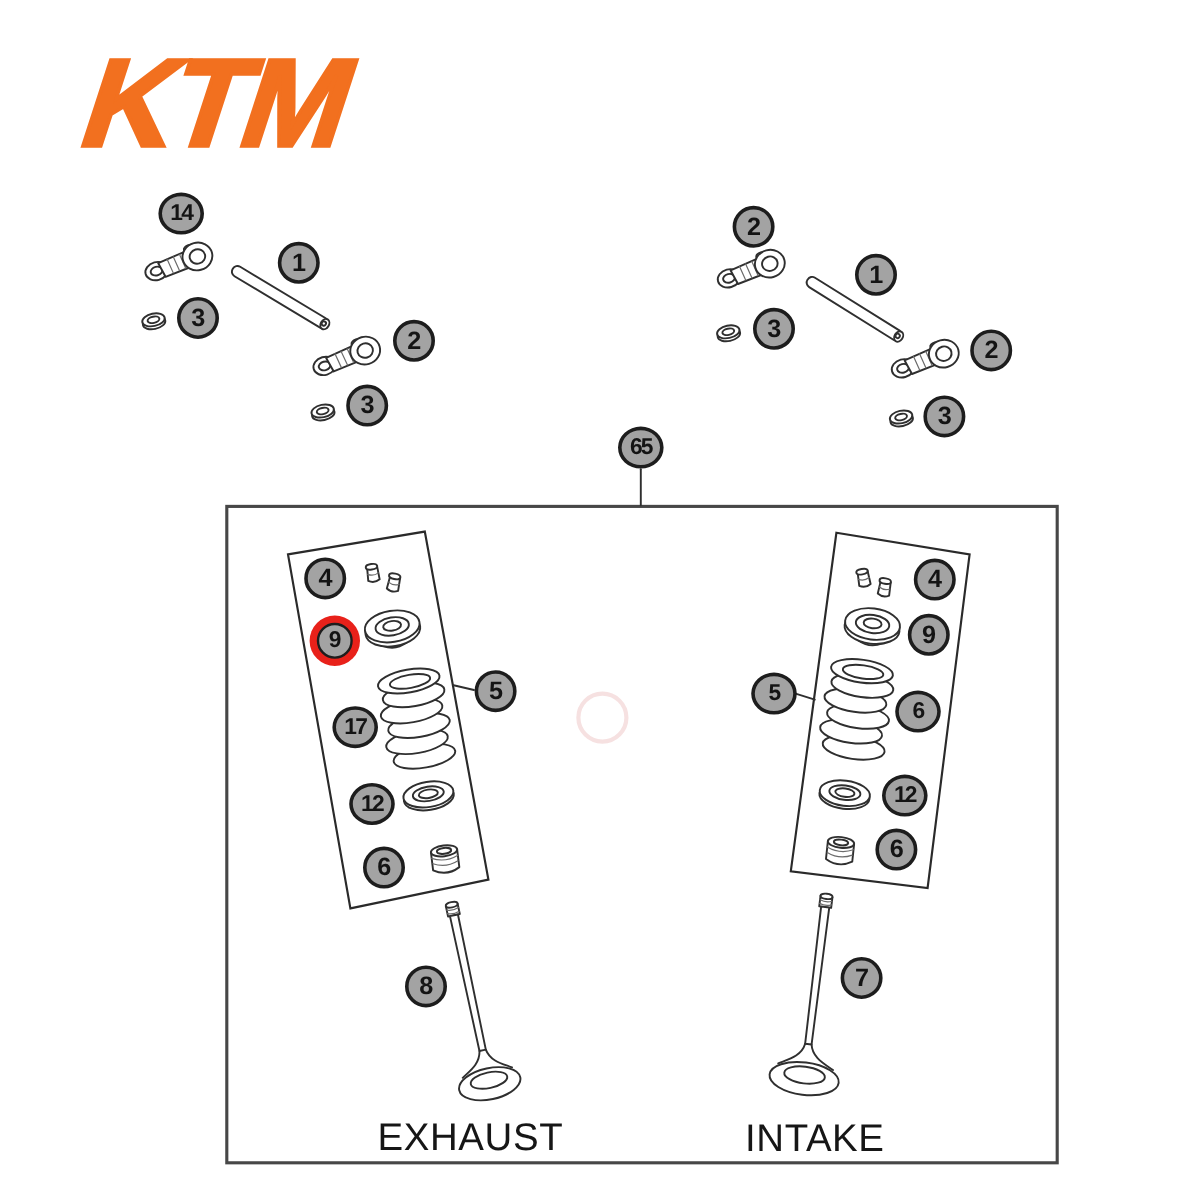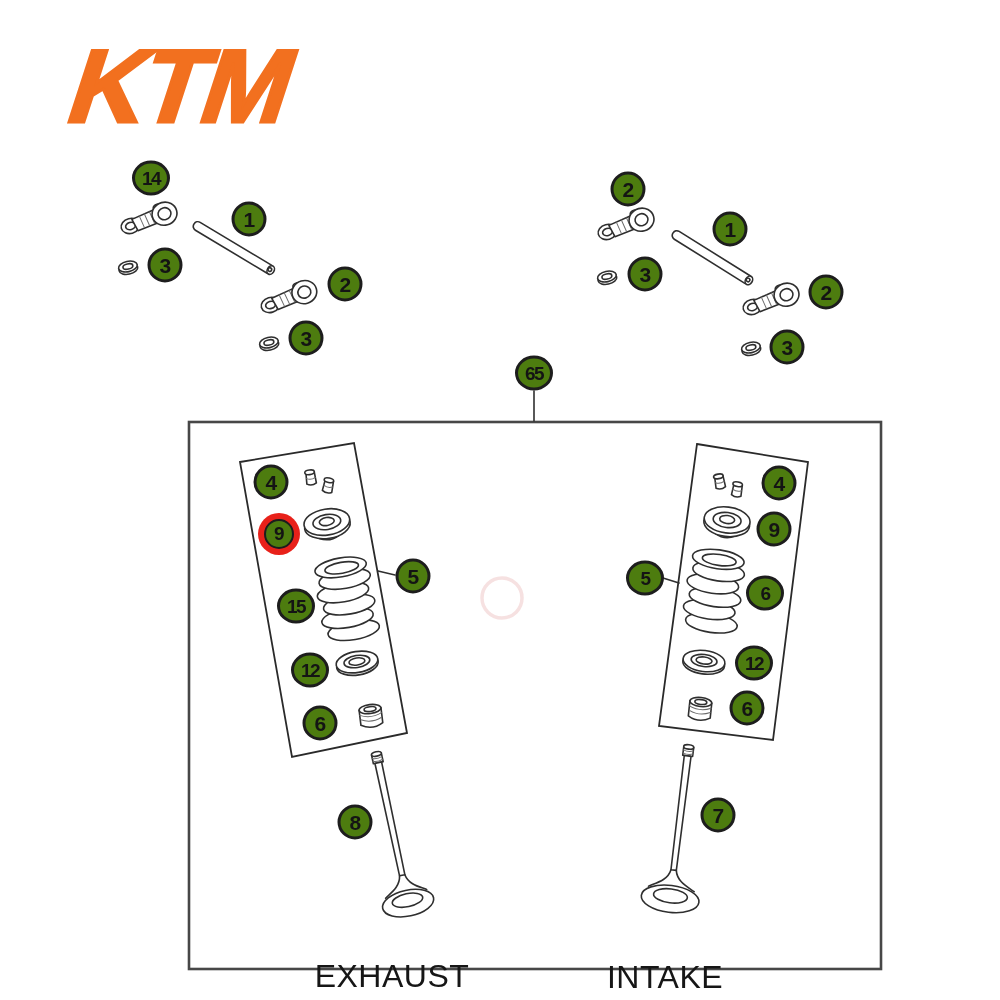--- a/index.html
+++ b/index.html
@@ -5,29 +5,29 @@
   html,body{margin:0;padding:0;background:#ffffff;}
   .stage{position:relative;width:1000px;height:1000px;background:#ffffff;overflow:hidden;
          font-family:"Liberation Sans",sans-serif;}
   .stage svg{position:absolute;left:0;top:0;}
   
   .ln{stroke:#2F2F2F;stroke-width:1.6;fill:none;stroke-linecap:round;stroke-linejoin:round;}
   .wh{fill:#ffffff;}
   .thin{stroke:#6b6b6b;stroke-width:1;}
   
   .callout{position:absolute;width:35px;height:35px;border:3px solid #1d1d1d;border-radius:50%;
-           background:#4d7c0f;display:flex;align-items:center;justify-content:center;
+           background:#a3a3a3;display:flex;align-items:center;justify-content:center;
            font:600 21px "Liberation Sans",sans-serif;color:#141414;letter-spacing:-0.5px;
            transform:translate(-50%,-50%);box-sizing:border-box;z-index:3;}
   .callout.two{width:38px;font-size:19px;letter-spacing:-1.5px;}
   .callout.highlight{width:30px;height:30px;border-width:2.5px;font-size:19px;
            box-shadow:0 0 0 6px #E8211A;}
   
   .section-label{position:absolute;transform:translate(-50%,-50%);
-           font:400 32px "Liberation Sans",sans-serif;color:#161616;letter-spacing:0.5px;z-index:3;margin-top:28px;}
+           font:400 32px "Liberation Sans",sans-serif;color:#161616;letter-spacing:0.5px;z-index:3;}
   .logo{position:absolute;left:52px;top:28px;width:270px;height:110px;z-index:2;}
 </style>
 </head>
 <body>
 
 <div class="stage">
 
   <svg width="1000" height="1000" viewBox="0 0 1000 1000">
     <defs>
 
@@ -171,30 +171,30 @@
   <div class="callout" style="left:628px;top:189px">2</div>
   <div class="callout" style="left:730px;top:229px">1</div>
   <div class="callout" style="left:645px;top:274px">3</div>
   <div class="callout" style="left:826px;top:292px">2</div>
   <div class="callout" style="left:787px;top:347px">3</div>
 
   <div class="callout two" style="left:534px;top:373px">65</div>
 
   <div class="callout" style="left:271px;top:482px">4</div>
   <div class="callout highlight" style="left:279px;top:534px">9</div>
-  <div class="callout two" style="left:296px;top:606px">15</div>
+  <div class="callout two" style="left:296px;top:606px">17</div>
   <div class="callout two" style="left:310px;top:670px">12</div>
   <div class="callout" style="left:320px;top:723px">6</div>
   <div class="callout" style="left:413px;top:576px">5</div>
   <div class="callout" style="left:355px;top:822px">8</div>
 
   <div class="callout" style="left:779px;top:483px">4</div>
   <div class="callout" style="left:774px;top:529px">9</div>
   <div class="callout two" style="left:765px;top:593px">6</div>
   <div class="callout two" style="left:645px;top:578px">5</div>
   <div class="callout two" style="left:754px;top:663px">12</div>
   <div class="callout" style="left:747px;top:708px">6</div>
   <div class="callout" style="left:718px;top:815px">7</div>
 
   <div class="section-label" style="left:392px;top:948px">EXHAUST</div>
-  <div class="section-label" style="left:665px;top:949px">INTAKE</div>
+  <div class="section-label" style="left:679px;top:949px">INTAKE</div>
 
 </div>
 
 </body></html>

